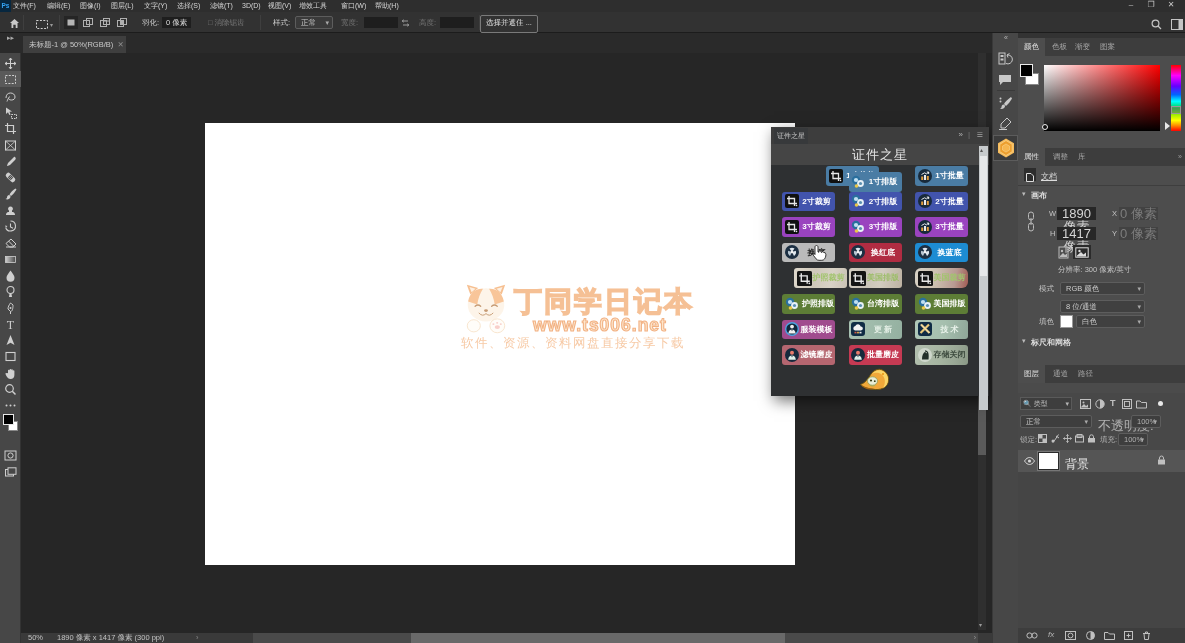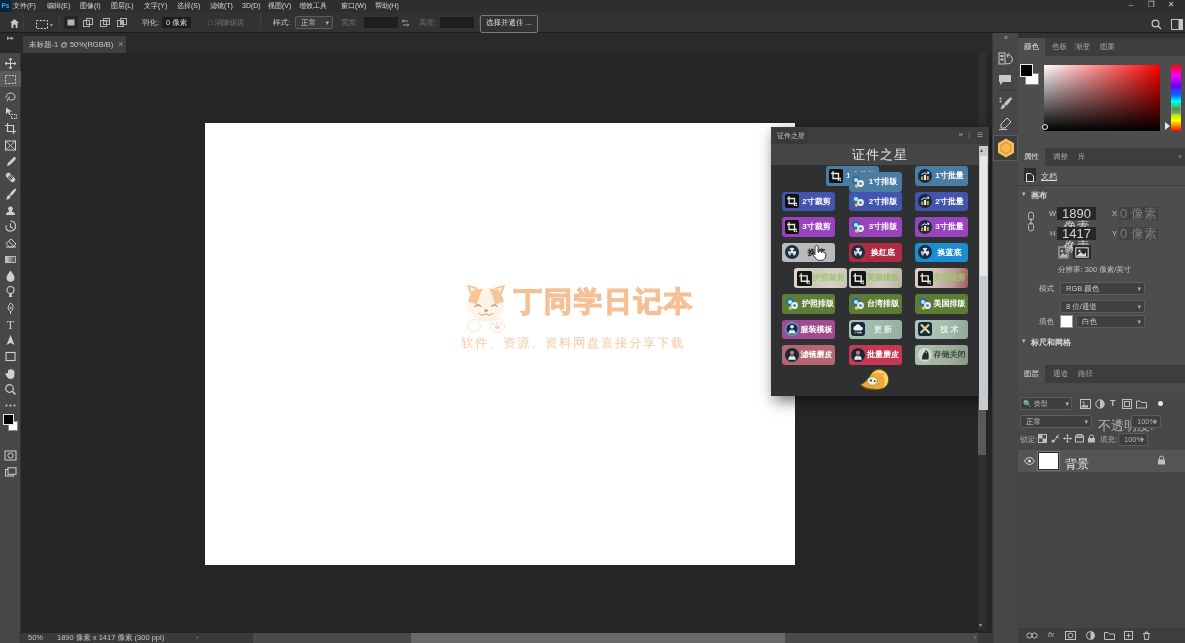--- a/index.html
+++ b/index.html
@@ -252,20 +252,21 @@
 <ellipse cx="23" cy="30.5" rx="2.2" ry="1.6" fill="#bd8a5c"></ellipse>
 <path d="M15 33.5 q4 4.5 8 0.5 q4 4 8 -0.5" stroke="#bd8a5c" stroke-width="1.1" fill="none" stroke-linecap="round"></path>
 <ellipse cx="9" cy="48" rx="7.5" ry="7" fill="#fffdf9" stroke="#f6dcbe" stroke-width="1"></ellipse>
 <ellipse cx="36" cy="48" rx="8.5" ry="8" fill="#fffdf9" stroke="#f6dcbe" stroke-width="1"></ellipse>
 <ellipse cx="36" cy="49.5" rx="3" ry="2.2" fill="#f8c8c2"></ellipse>
 <ellipse cx="31.5" cy="46" rx="1.2" ry="1" fill="#f8c8c2"></ellipse>
         <ellipse cx="35.8" cy="44.6" rx="1.2" ry="1" fill="#f8c8c2"></ellipse>
         <ellipse cx="40" cy="46" rx="1.2" ry="1" fill="#f8c8c2"></ellipse>
 </svg>
 <div style="position:absolute;left:309px;top:160px;width:290px;font-size:28px;font-weight:bold;letter-spacing:2px;color:#fdebd4;-webkit-text-stroke:1.4px #f5bd90;opacity:0.95;">丁同学日记本</div>
+<div style="position:absolute;left:328px;top:192px;width:250px;font-size:17.5px;font-weight:bold;letter-spacing:1px;color:#fde5ca;-webkit-text-stroke:1.1px #f2ae7e;opacity:0.95;">www.ts006.net</div>
 <div style="position:absolute;left:256px;top:212px;width:300px;font-size:12.5px;color:#f6c49c;letter-spacing:1.5px;opacity:0.9;">软件、资源、资料网盘直接分享下载</div>
 </div>
 
 <div class="abs" style="left:978px;top:53px;width:8px;height:577px;background:#2f2f2f;"></div>
 <div class="abs" style="left:978px;top:396px;width:8px;height:59px;background:#5a5a5a;"></div>
 <div class="abs" style="left:979px;top:621px;width:7px;height:8px;color:#9a9a9a;font-size:6px;line-height:8px;">▾</div>
 
 <div class="abs" id="plugin">
   <div id="plugtabs">
     <div id="plugtab1">证件之星</div>
@@ -398,21 +399,21 @@
           <span class="lab" style="color:#a2c46e;">护照裁剪</span>
         </div>
 <div class="pbtn" style="left:77.5px;top:141.4px;background:linear-gradient(100deg,#d5cfc3 0%,#c8c2b6 30%,#d2ccc0 60%,#bdb2a2 100%);">
           <span class="ic"><svg width="15" height="15" viewBox="0 0 14 14">
               <rect x="0" y="0" width="14" height="14" rx="1.5" fill="#141414"></rect>
               <path d="M4 2 V9.5 H12 M2 4.5 H9.5 V12" fill="none" stroke="#e8e8e8" stroke-width="1.3"></path>
               <circle cx="11.5" cy="11.5" r="0.8" fill="#e8e8e8"></circle>
             </svg></span>
           <span class="lab" style="color:#9cbe68;">美国排版</span>
         </div>
-<div class="pbtn" style="left:144px;top:141.4px;background:linear-gradient(100deg,#d8d2c6 0%,#ccc0b0 40%,#b89a92 75%,#a15a52 100%);">
+<div class="pbtn" style="left:144px;top:141.4px;background:linear-gradient(100deg,#d8d2c6 0%,#ccc0b0 40%,#b89a92 75%,#a15a52 100%);border-radius:6px;">
           <span class="ic"><svg width="15" height="15" viewBox="0 0 14 14">
               <rect x="0" y="0" width="14" height="14" rx="1.5" fill="#141414"></rect>
               <path d="M4 2 V9.5 H12 M2 4.5 H9.5 V12" fill="none" stroke="#e8e8e8" stroke-width="1.3"></path>
               <circle cx="11.5" cy="11.5" r="0.8" fill="#e8e8e8"></circle>
             </svg></span>
           <span class="lab" style="color:#a2c46e;">美国裁剪</span>
         </div>
 <div class="pbtn" style="left:11px;top:167px;background:#5d7d36;">
           <span class="ic"><svg width="14" height="14" viewBox="0 0 14 14">
               <circle cx="5" cy="5" r="4.2" fill="#2a6f9e"></circle>

